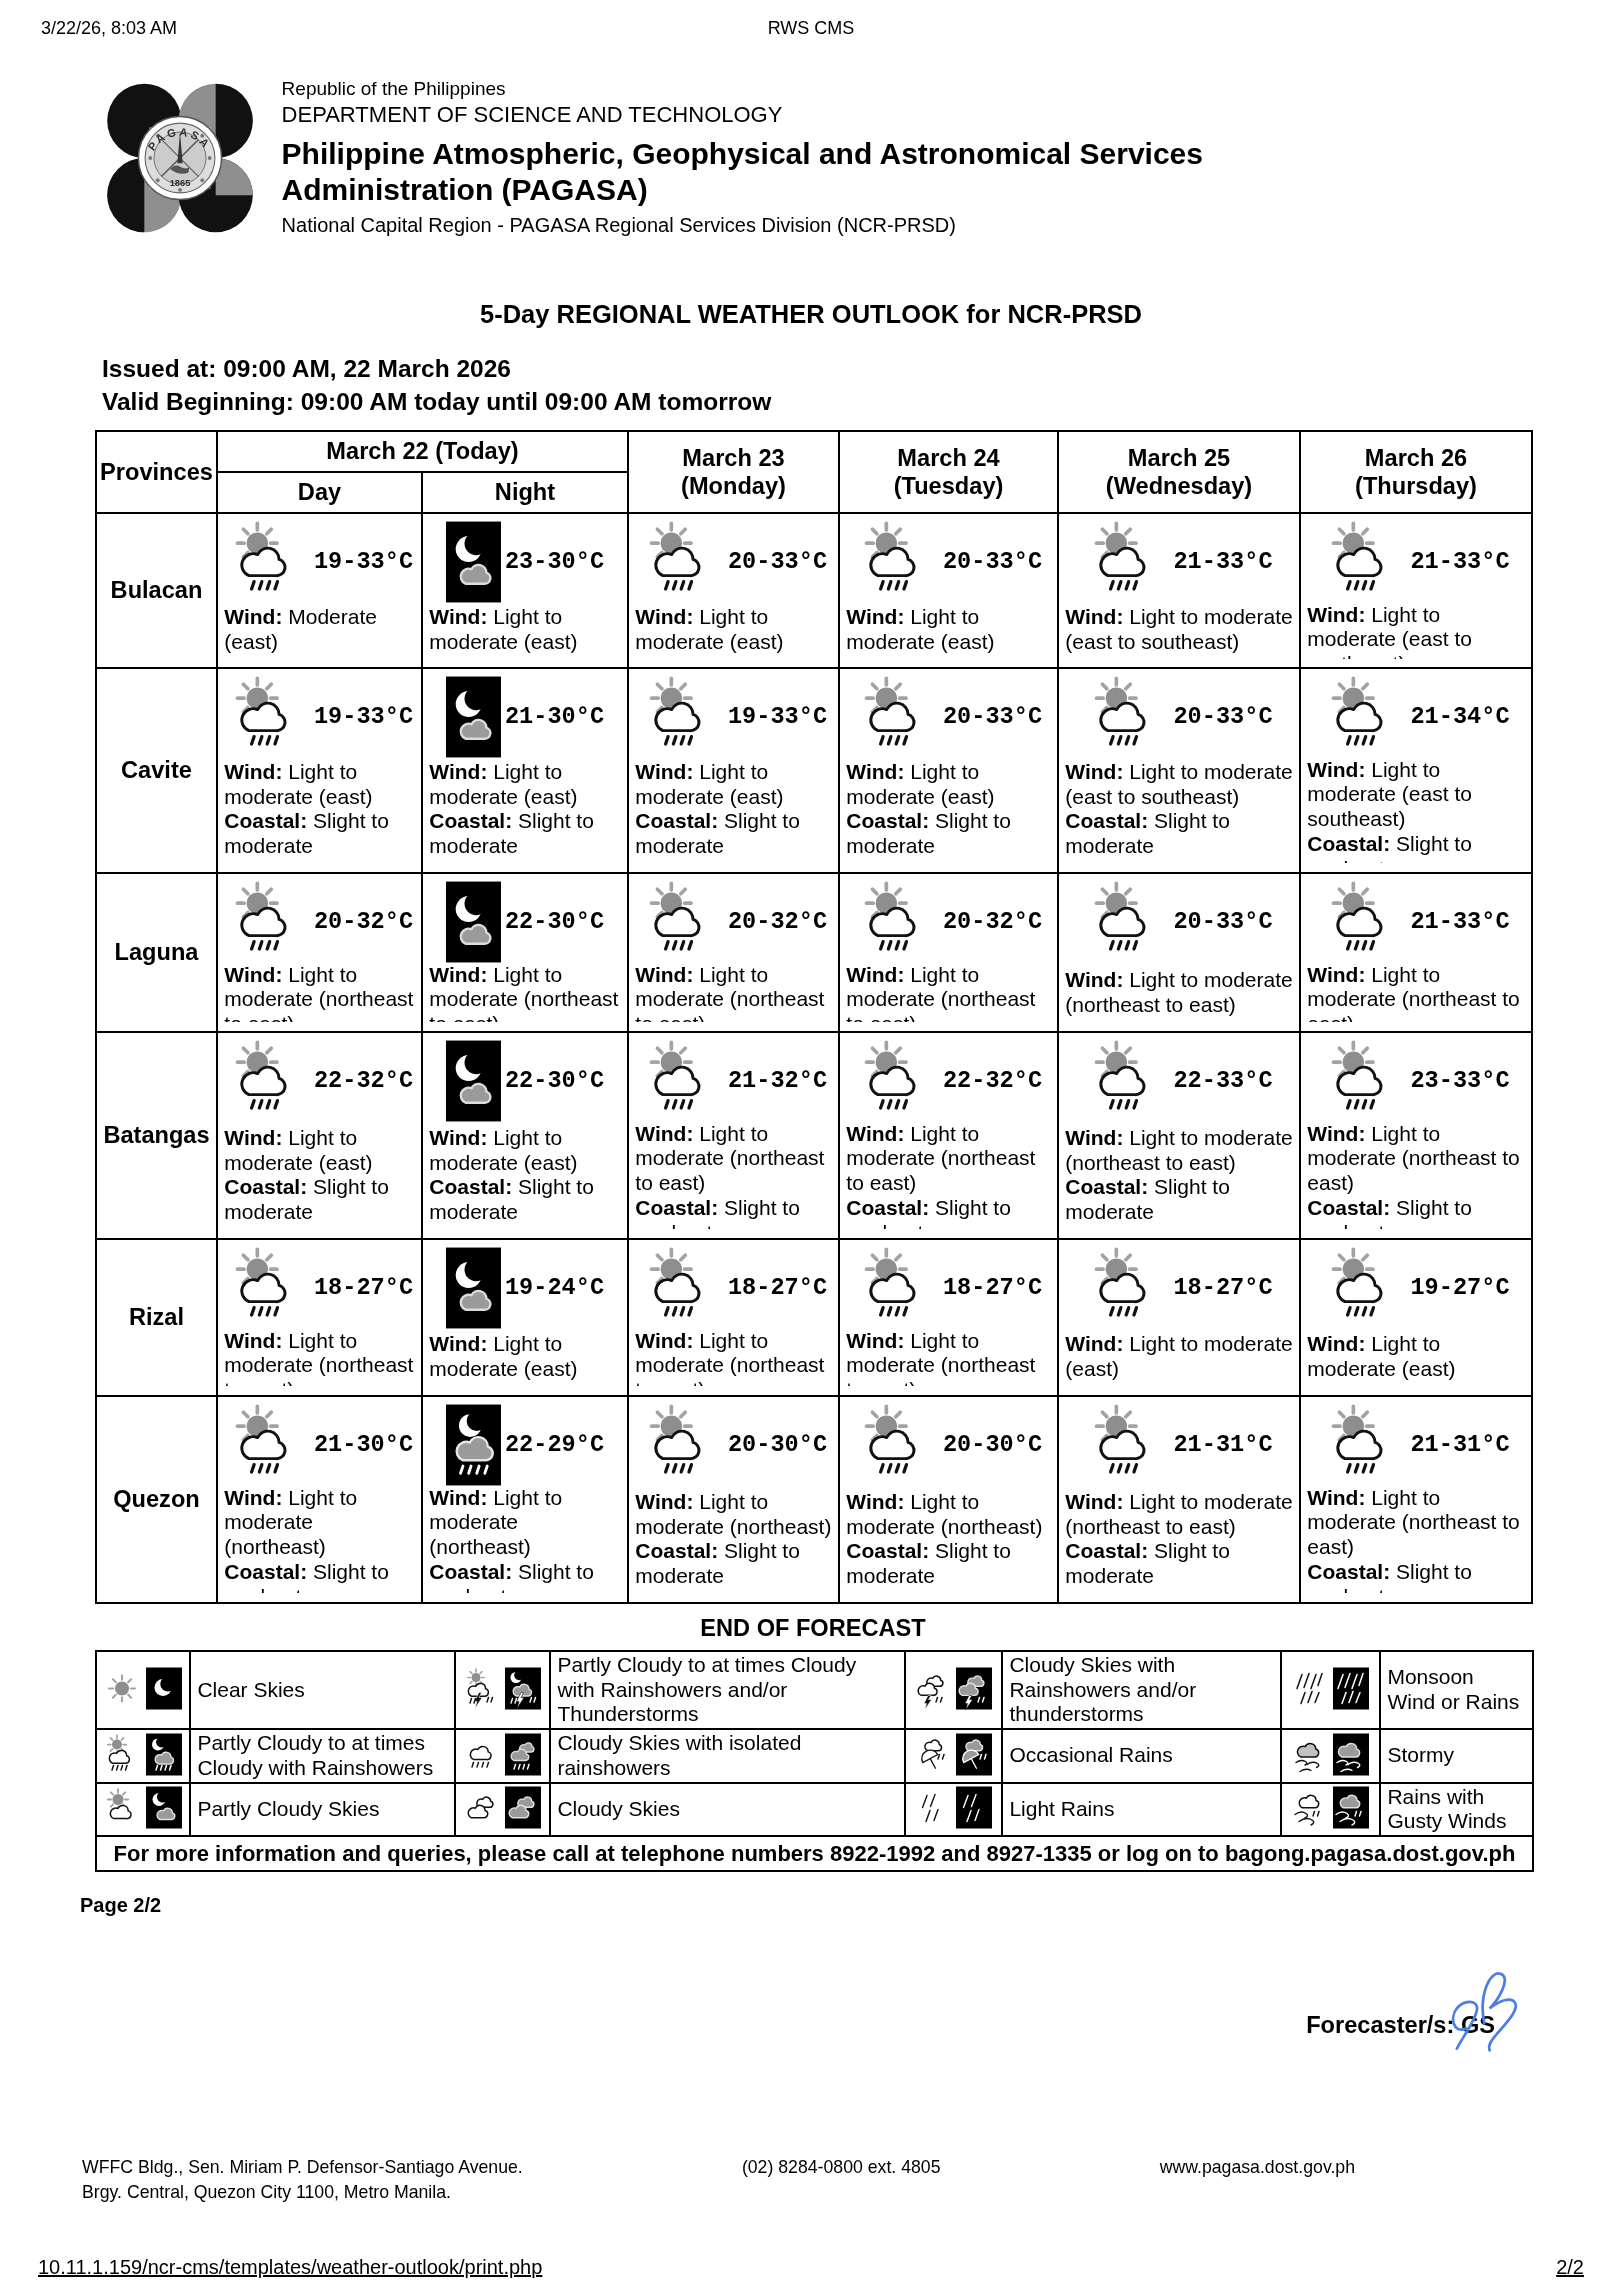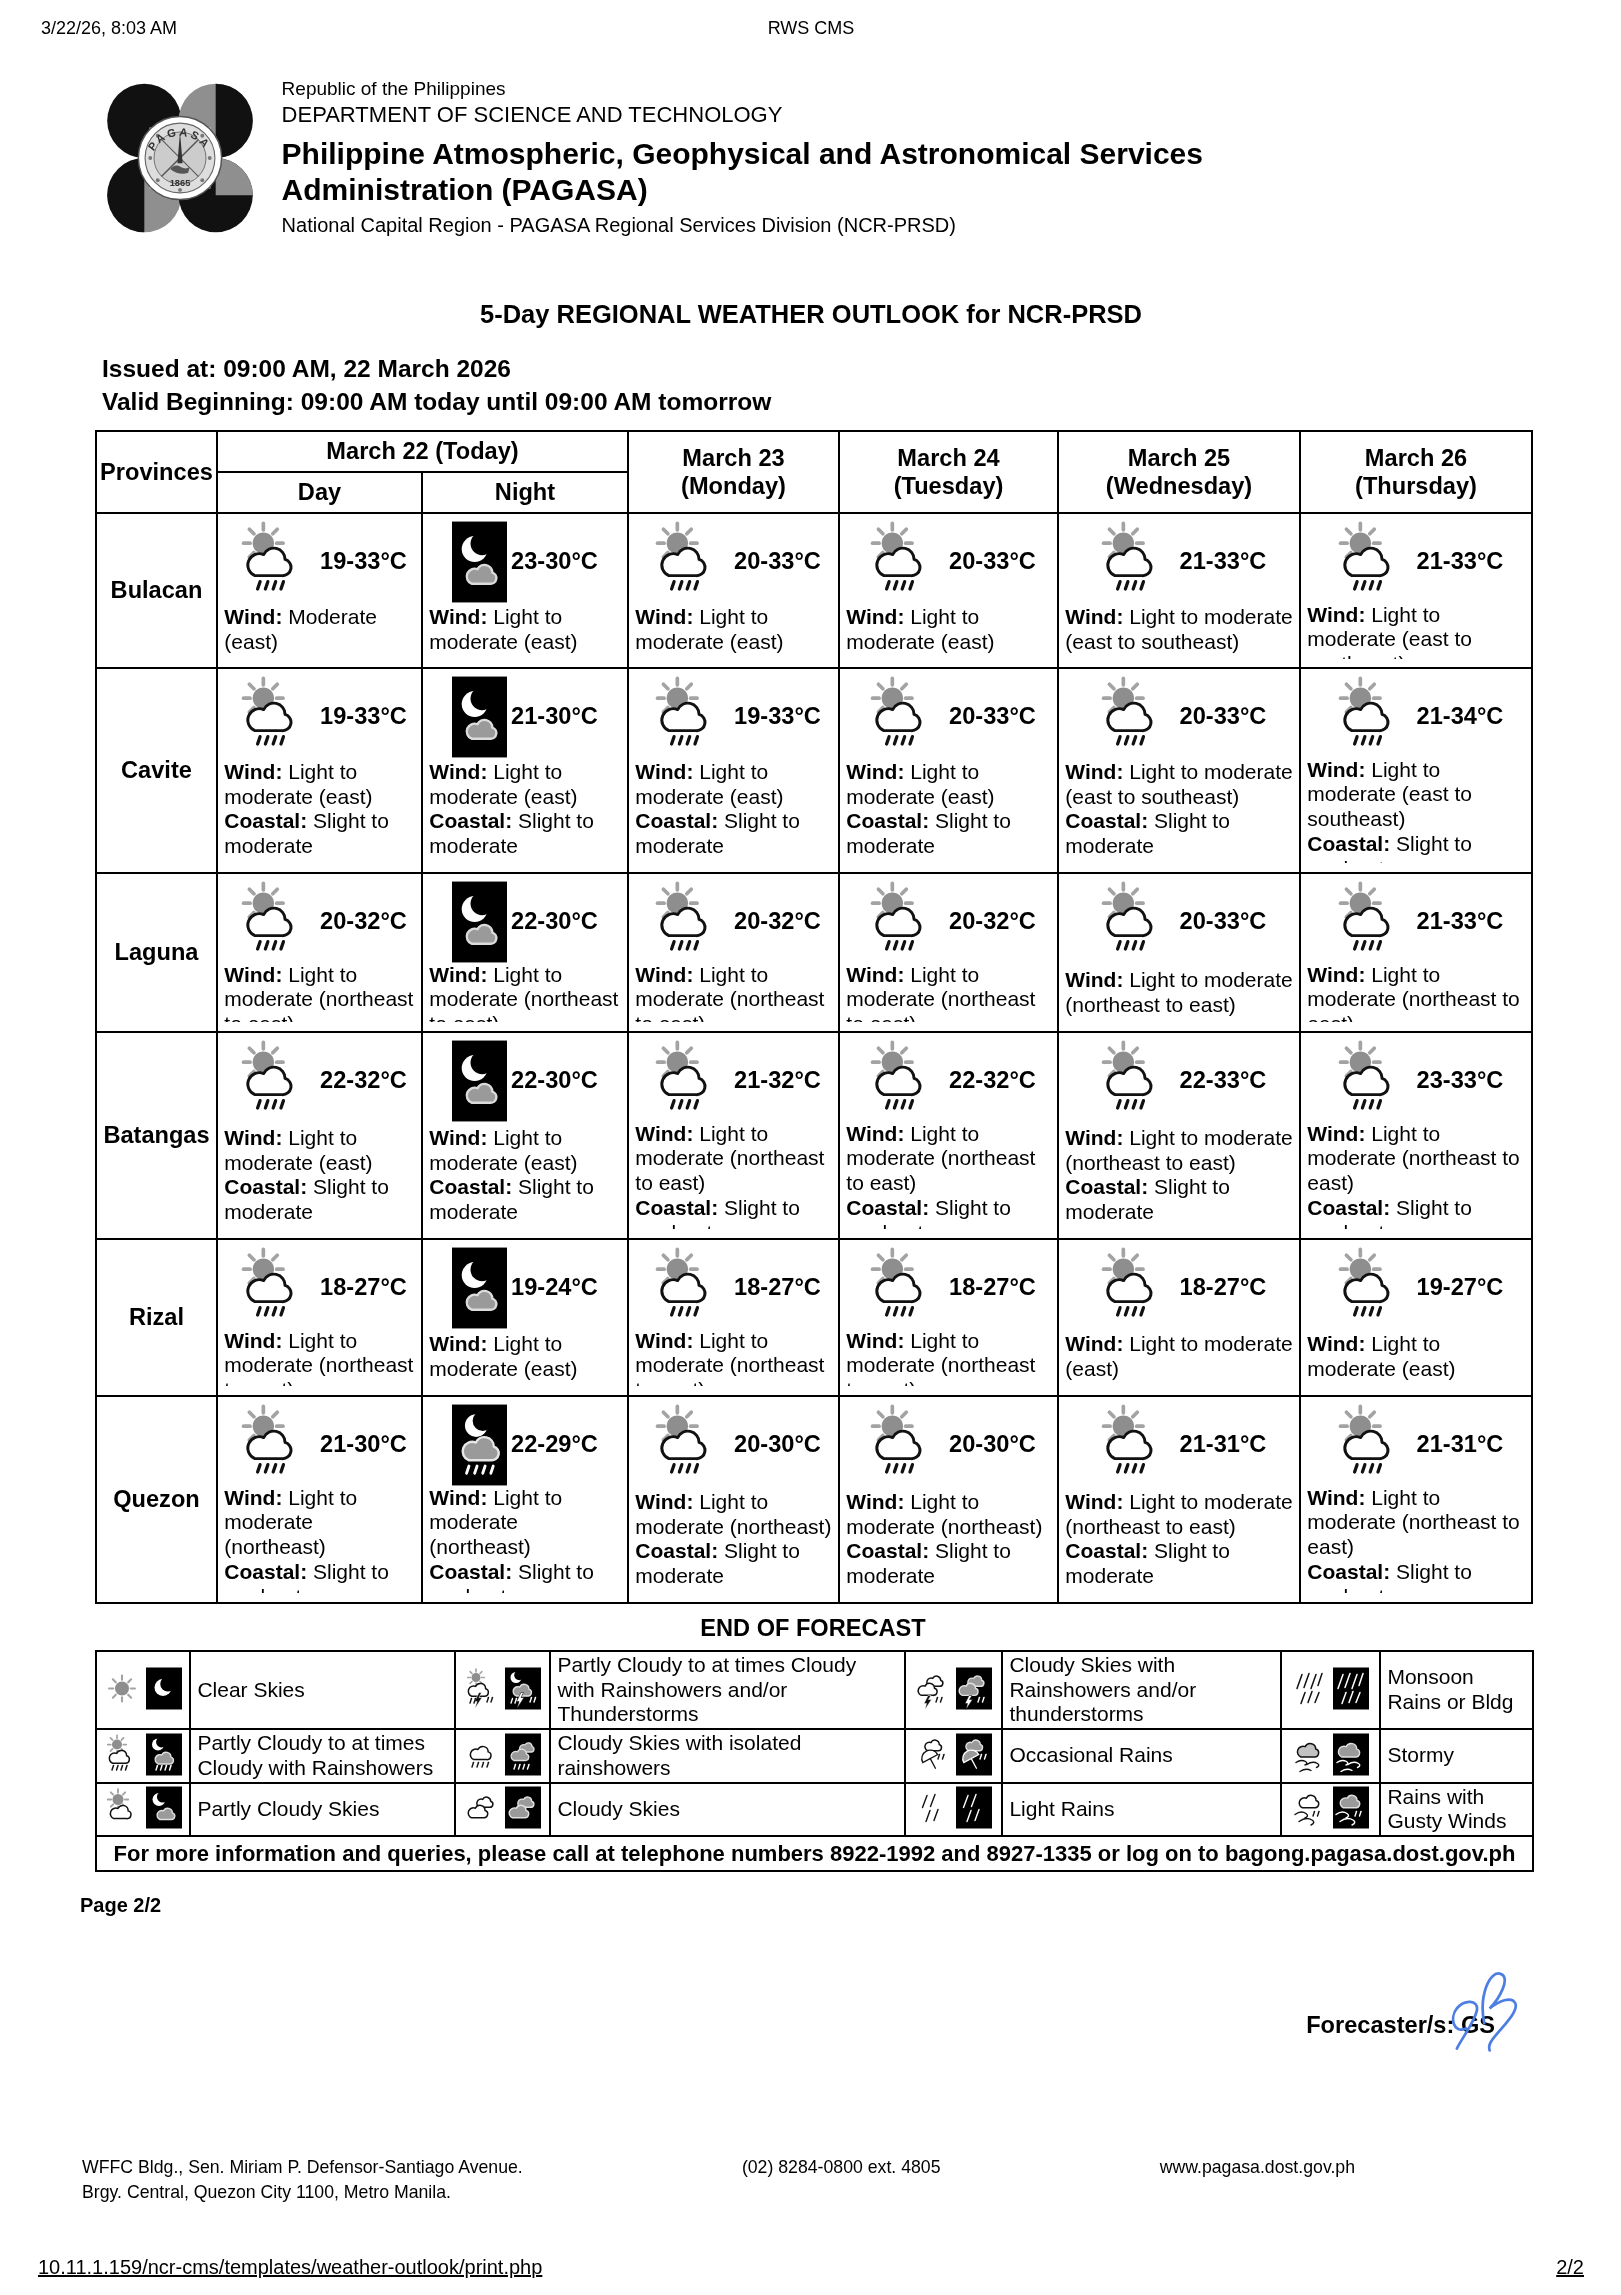--- a/index.html
+++ b/index.html
@@ -21,21 +21,21 @@
   
   .doc-title{text-align:center;font-size:25.5px;font-weight:bold;margin-top:62px;}
   .issued{margin:23.6px 0 0 102px;font-size:24.5px;font-weight:bold;line-height:1.35;}
   
   .fc-wrap{margin:12px 0 0 95px;}
   table{border-collapse:collapse;table-layout:fixed;width:1436px;}
   th,td{border:2.4px solid #000;padding:0;}
   .fc th{font-size:23.6px;font-weight:bold;text-align:center;vertical-align:middle;line-height:1.22;}
   .fc td{vertical-align:top;}
   .cellwrap{display:flex;flex-direction:column;overflow:hidden;padding:6.4px 4.5px 4.5px;box-sizing:border-box;}
-  .iconrow{display:flex;align-items:center;justify-content:center;gap:4px;}
+  .iconrow{display:flex;align-items:center;justify-content:center;gap:4px;font-family:Liberation Mono, monospace;}
   .wic svg{display:block;}
   .wicon-day{width:84px;height:82px;}
   .wicon-night{width:55px;height:82px;}
   .temp{font-size:23.6px;font-weight:bold;white-space:nowrap;}
   .celltext{margin-top:auto;font-size:21px;line-height:1.18;text-align:left;padding:0 1.8px;}
   
   .endline{width:1436px;margin:11px 0 7.3px 95px;text-align:center;font-weight:bold;font-size:23.6px;}
   .lg-wrap{margin:0 0 0 95px;}
   .lic{text-align:center;vertical-align:middle;}
   .llab{font-size:21px;line-height:1.15;padding:1.8px 6.4px;vertical-align:middle;text-align:left;}
@@ -1366,21 +1366,21 @@
                   <line x1="20" y1="14" x2="10" y2="42"></line>
                   <line x1="34" y1="12" x2="24" y2="40"></line>
                   <line x1="48" y1="14" x2="38" y2="42"></line>
                   <line x1="60" y1="12" x2="52" y2="36"></line>
                   <line x1="26" y1="50" x2="18" y2="72"></line>
                   <line x1="40" y1="48" x2="32" y2="70"></line>
                   <line x1="54" y1="50" x2="46" y2="70"></line>
                 </g>
               </svg>
             </span></td>
-          <td class="llab">Monsoon Rains or Bldg</td>
+          <td class="llab">Monsoon Wind or Rains</td>
         </tr>
         <tr style="height:47px">
           <td class="lic"><span class="lg-pair">
               <svg viewBox="0 0 72 84">
                 <g stroke="#a3a3a3" stroke-width="3.5" stroke-linecap="round">
                   <line x1="38.5" y1="22.0" x2="44.5" y2="22.0"></line>
                   <line x1="34.8" y1="30.8" x2="39.1" y2="35.1"></line>
                   <line x1="26.0" y1="34.5" x2="26.0" y2="40.5"></line>
                   <line x1="17.2" y1="30.8" x2="12.9" y2="35.1"></line>
                   <line x1="13.5" y1="22.0" x2="7.5" y2="22.0"></line>

